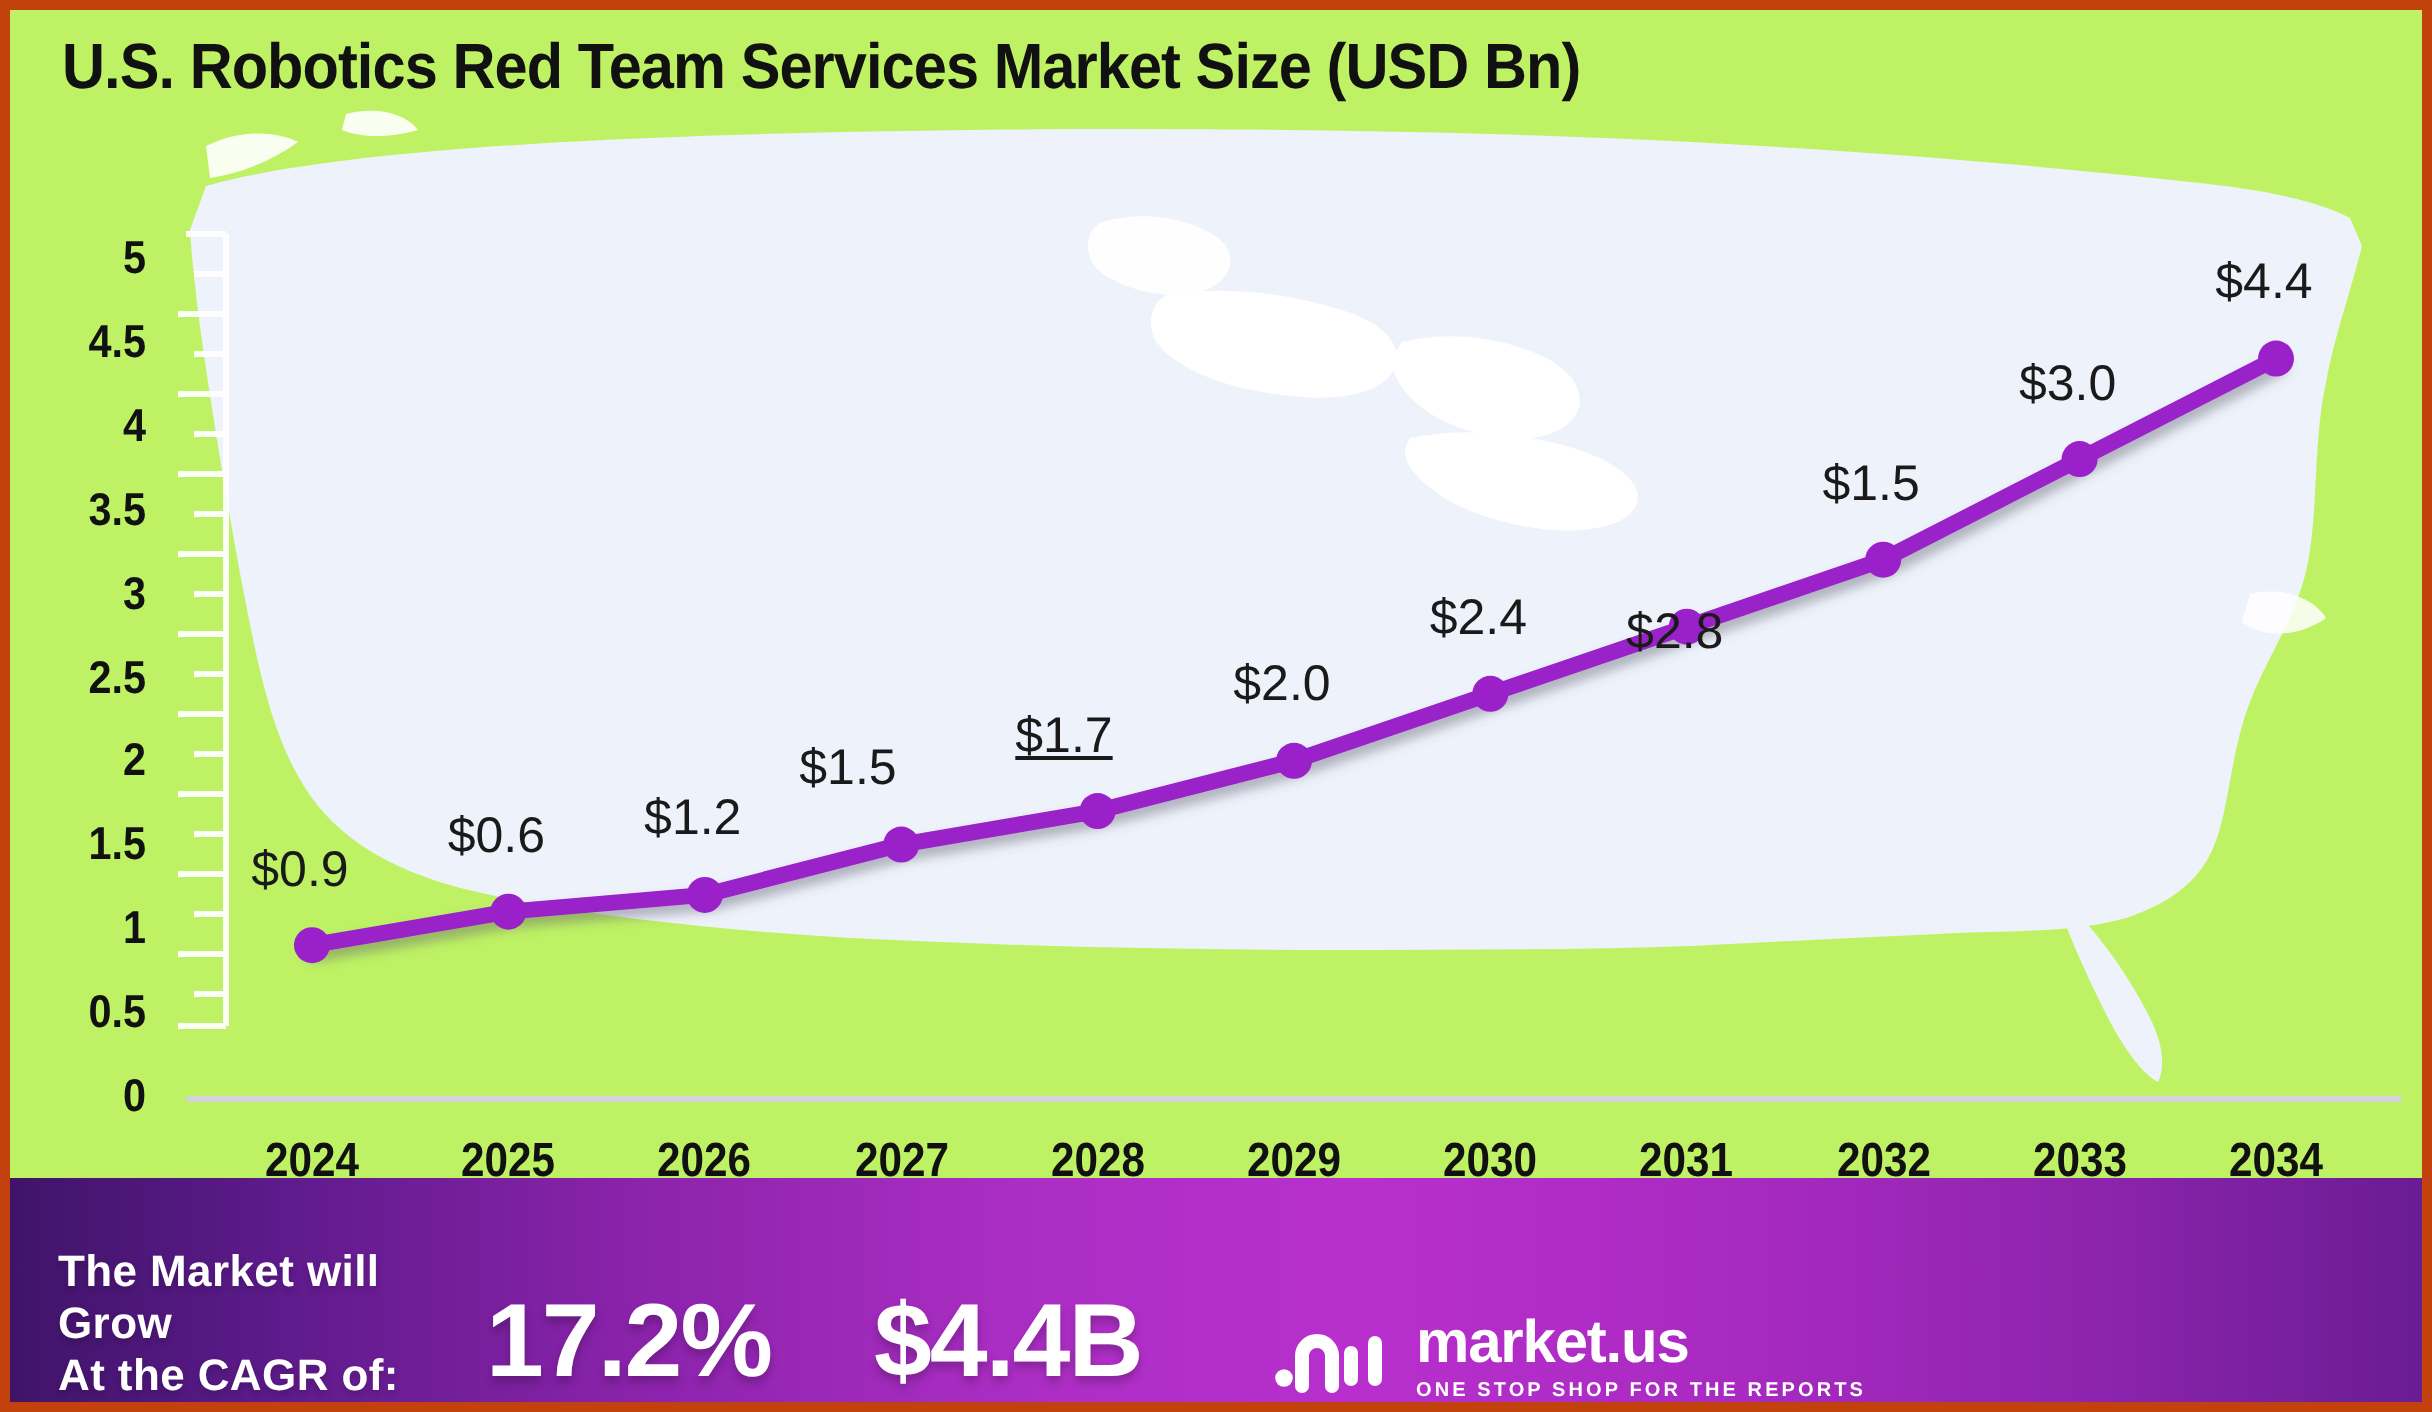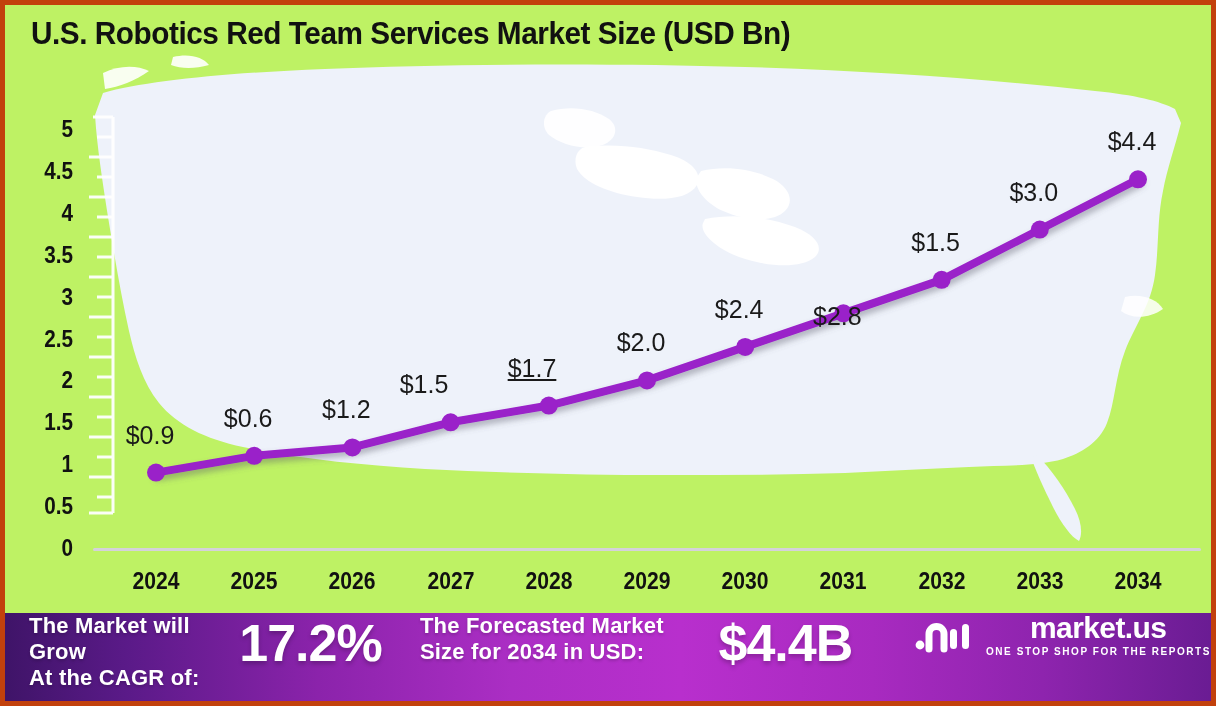--- a/index.html
+++ b/index.html
@@ -104,32 +104,32 @@
     font-family:"Liberation Sans", sans-serif;
     font-size:25px;
     color:#1a1a1a;
     white-space:nowrap;
   }
 
   
   #banner{
     position:absolute;
     left:0;bottom:0;
-    width:1206px;height:88px;
+    width:1206px;height:112px;
     background:linear-gradient(90deg,
         #3f1468 0%,
         #5a1a88 10%,
         #8b23ab 26%,
         #ab2ec4 42%,
         #b82fcd 56%,
         #a82ac0 72%,
         #8e24ae 86%,
         #6a1c93 100%);
     display:flex;
-    align-items:flex-start;
+    align-items:flex-end;
     color:#ffffff;
     overflow:hidden;
   }
   .banner-caption{
     font-family:"Liberation Sans Narrow","Liberation Sans",sans-serif;
     font-weight:bold;
     font-size:22px;
     line-height:1.18;
     letter-spacing:0.2px;
     white-space:pre-line;
@@ -155,21 +155,20 @@
     gap:9px;
   }
   #brand-logo-mark{flex:0 0 auto;}
   #brand-text-wrap{display:flex;flex-direction:column;line-height:1;}
   #brand-name{
     font-family:"Liberation Sans", sans-serif;
     font-weight:bold;
     font-size:30px;
     letter-spacing:-0.6px;
     color:#ffffff;
-    margin-left:44px;
   }
   #brand-tagline{
     font-family:"Liberation Sans Narrow","Liberation Sans",sans-serif;
     font-weight:bold;
     font-size:10px;
     letter-spacing:1.55px;
     color:#ffffff;
     margin-top:4px;
     white-space:nowrap;
   }
@@ -308,22 +307,20 @@
         <div class="data-label" style="left: 930.6px; top: 176.84px;">$1.5</div>
         <div class="data-label" style="left: 1028.8px; top: 126.56px;">$3.0</div>
         <div class="data-label" style="left: 1127px; top: 76.28px;">$4.4</div>
       </div>
   </div>
 
   <div id="banner">
     <div class="banner-caption" id="cagr-caption">The Market will Grow
 At the CAGR of:</div>
     <div class="banner-value" id="cagr-value">17.2%</div>
-    <div class="banner-caption" id="forecast-caption">The Forecasted Market
-Size for 2034 in USD:</div>
     <div class="banner-value" id="forecast-value">$4.4B</div>
 
     <div id="brand-logo">
       <svg id="brand-logo-mark" width="62" height="38" viewBox="0 0 62 38" aria-hidden="true">
         <circle cx="5" cy="29" r="4.4" fill="#ffffff"></circle>
         <path d="M14 33 L14 18 A7.5 7.5 0 0 1 29 18 L29 33" fill="none" stroke="#ffffff" stroke-width="7" stroke-linecap="round" stroke-linejoin="round"></path>
         <rect x="35" y="13" width="7" height="20" rx="3.5" fill="#ffffff"></rect>
         <rect x="47" y="8" width="7" height="25" rx="3.5" fill="#ffffff"></rect>
       </svg>
       <div id="brand-text-wrap">

